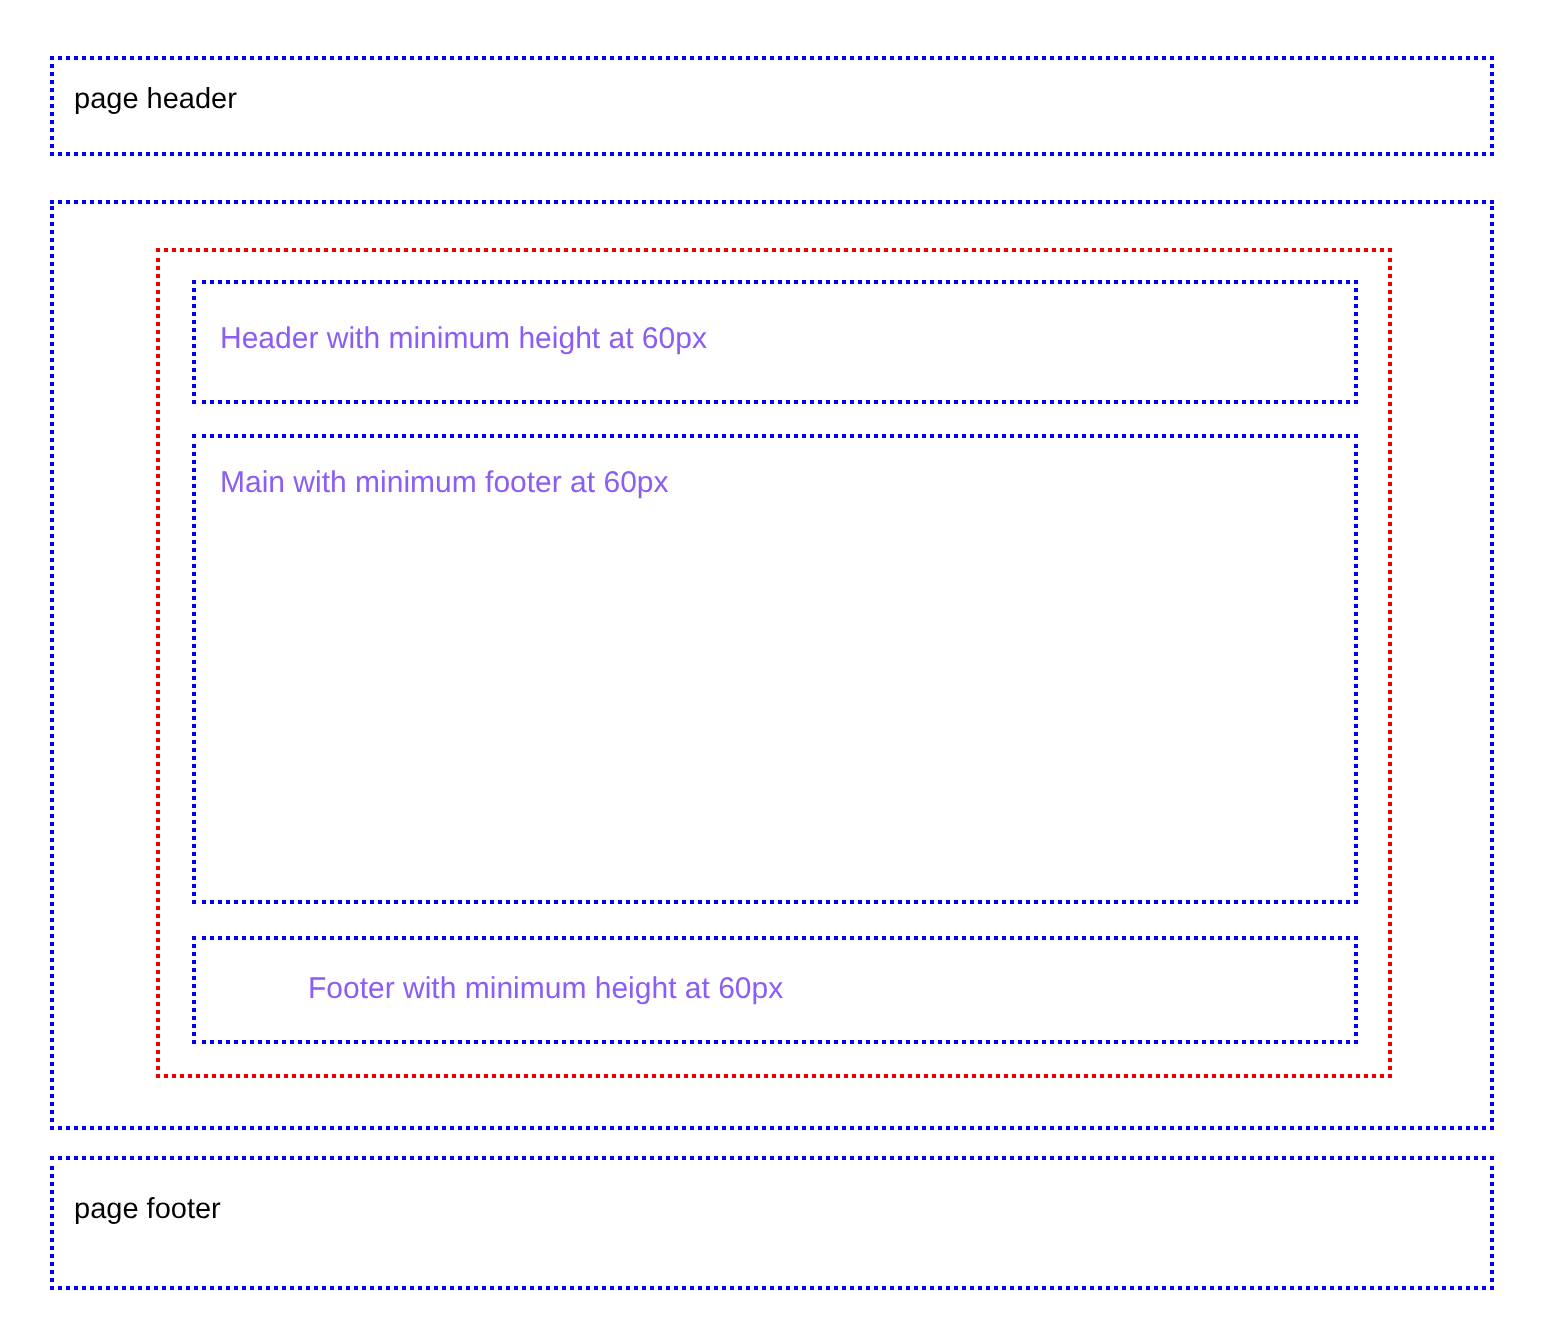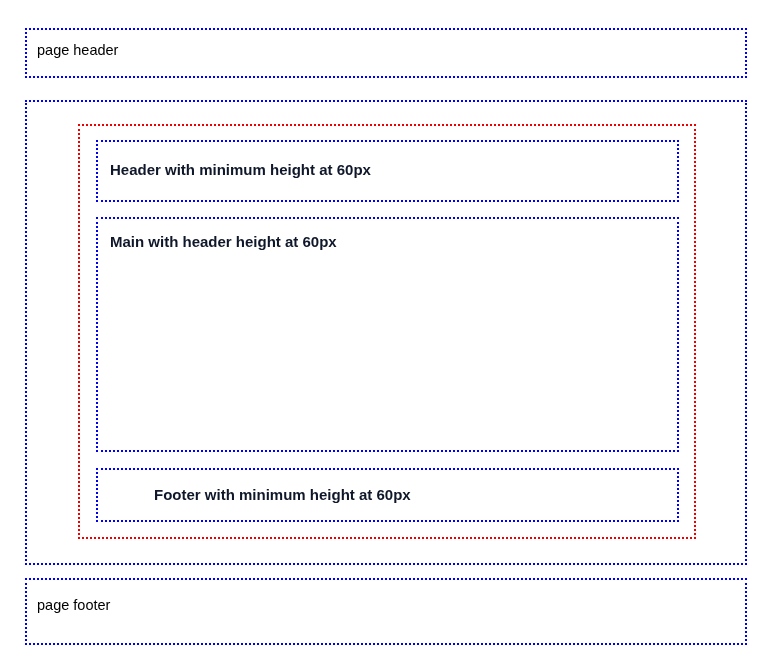--- a/index.html
+++ b/index.html
@@ -105,23 +105,23 @@
     width: 583px;
     height: 54px;
   }
 
   .region-label {
     position: absolute;
     left: 12px;
     top: 18px;
     font-size: 15px;
     line-height: 19px;
-    font-weight: bold;
+    font-weight: normal;
     white-space: nowrap;
-    color: #0f172a;
+    color: #8b5cf6;
   }
   #layout-main .region-label {
     top: 13px;
   }
   #layout-footer .region-label {
     top: 15px;
     margin-left: 44px;
   }
 </style>
 </head>
@@ -135,21 +135,21 @@
 
   <div class="blue-box" id="body-section"></div>
 
   <div class="red-box" id="grid-container"></div>
 
   <div class="blue-box" id="layout-header">
     <span class="region-label">Header with minimum height at 60px</span>
   </div>
 
   <div class="blue-box" id="layout-main">
-    <span class="region-label">Main with header height at 60px</span>
+    <span class="region-label">Main with minimum footer at 60px</span>
   </div>
 
   <div class="blue-box" id="layout-footer">
     <span class="region-label">Footer with minimum height at 60px</span>
   </div>
 
   <div class="blue-box" id="page-footer">
     <span class="label">page footer</span>
   </div>
 

